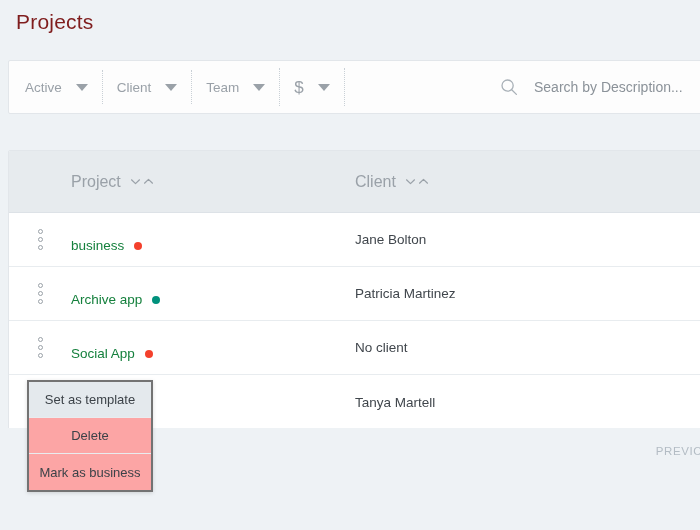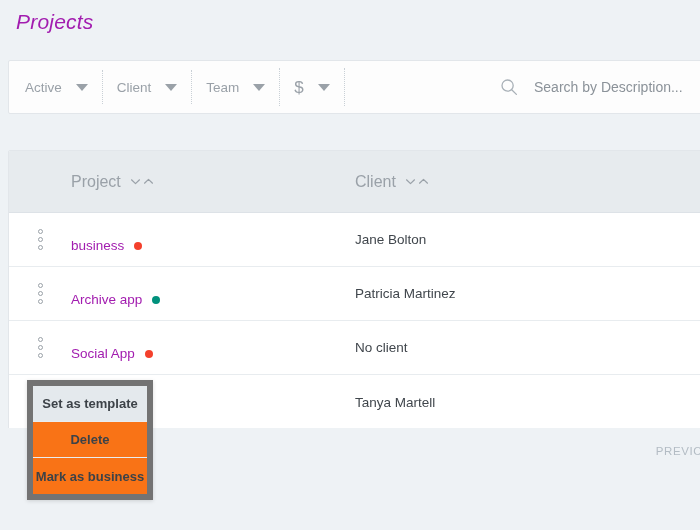--- a/index.html
+++ b/index.html
@@ -13,26 +13,25 @@
   body {
     background: #eef2f5;
     font-family: "Liberation Sans", sans-serif;
     color: #4a4a4a;
     position: relative;
   }
 
   
   .page-title {
     font-size: 21px;
-    color: #a21caf;
+    color: #7f1d1d;
     font-weight: 400;
     padding: 8px 0 0 16px;
     letter-spacing: 0.2px;
     line-height: 28px;
-    font-style: italic;
   }
 
   
   .filter-bar {
     position: absolute;
     left: 8px;
     top: 60px;
     width: 712px;
     height: 54px;
     background: #fdfdfd;
@@ -169,21 +168,21 @@
     width: 5px; height: 5px;
     border-radius: 50%;
     border: 1px solid #9aa1a8;
     background: transparent;
   }
 
   .cell-project {
     display: flex;
     align-items: center;
     font-size: 13.5px;
-    color: #a21caf;
+    color: #15803d;
     margin-top: 12px;
   }
 
   .status-dot {
     width: 8px; height: 8px;
     border-radius: 50%;
     margin-left: 10px;
     flex: 0 0 auto;
   }
 
@@ -214,25 +213,24 @@
     white-space: nowrap;
     padding-right: 0;
   }
 
   
   .context-menu {
     position: absolute;
     left: 27px;
     top: 380px;
     width: 126px;
-    background: #f97316;
-    border: 6px solid #737373;
+    background: #fca5a5;
+    border: 2px solid #737373;
     box-shadow: 0 1px 4px rgba(0,0,0,0.14);
     z-index: 50;
-    font-weight: bold;
   }
   .menu-item {
     height: 36px;
     display: flex;
     align-items: center;
     justify-content: center;
     font-size: 13px;
     color: #3c4248;
     cursor: pointer;
     border-bottom: 1px solid #e9ecef;

